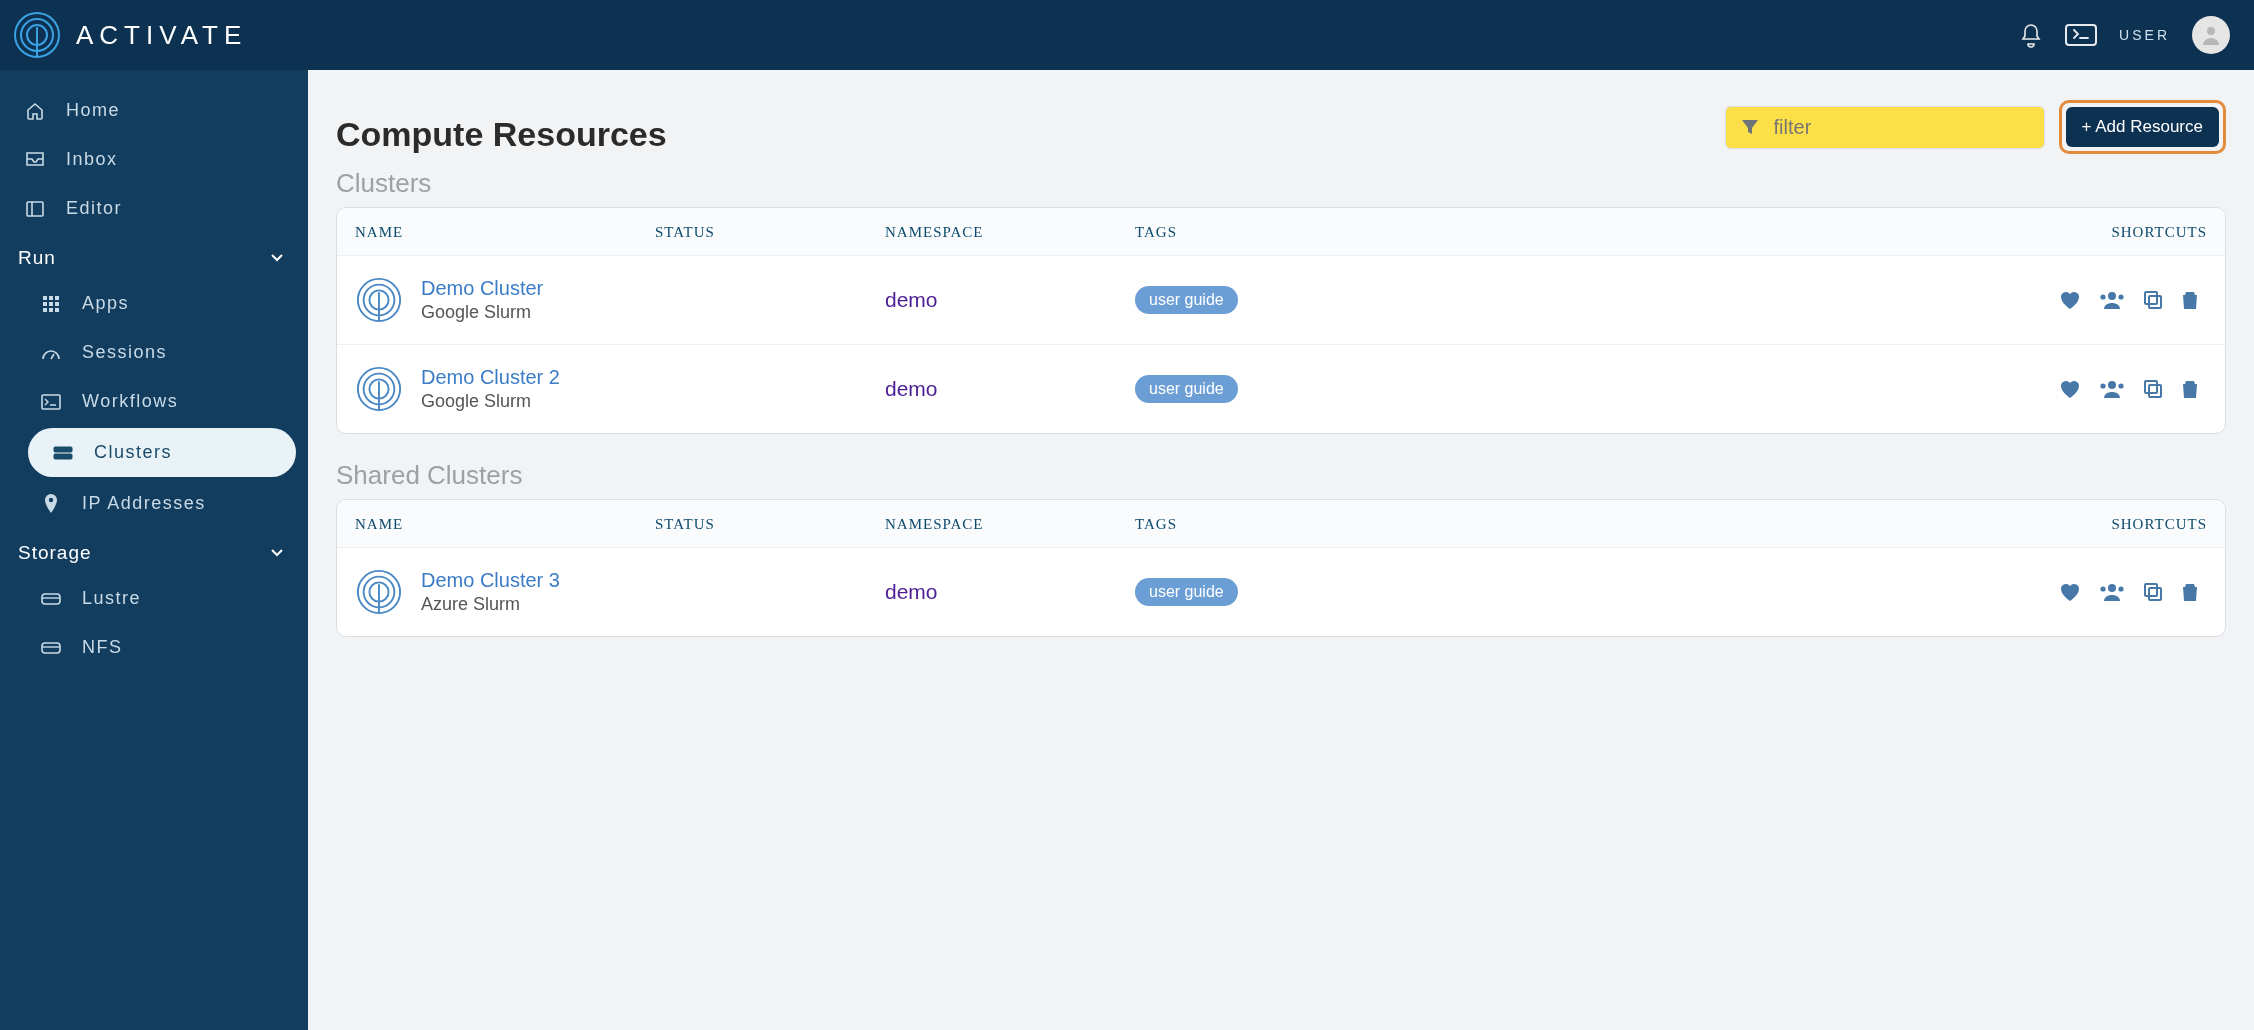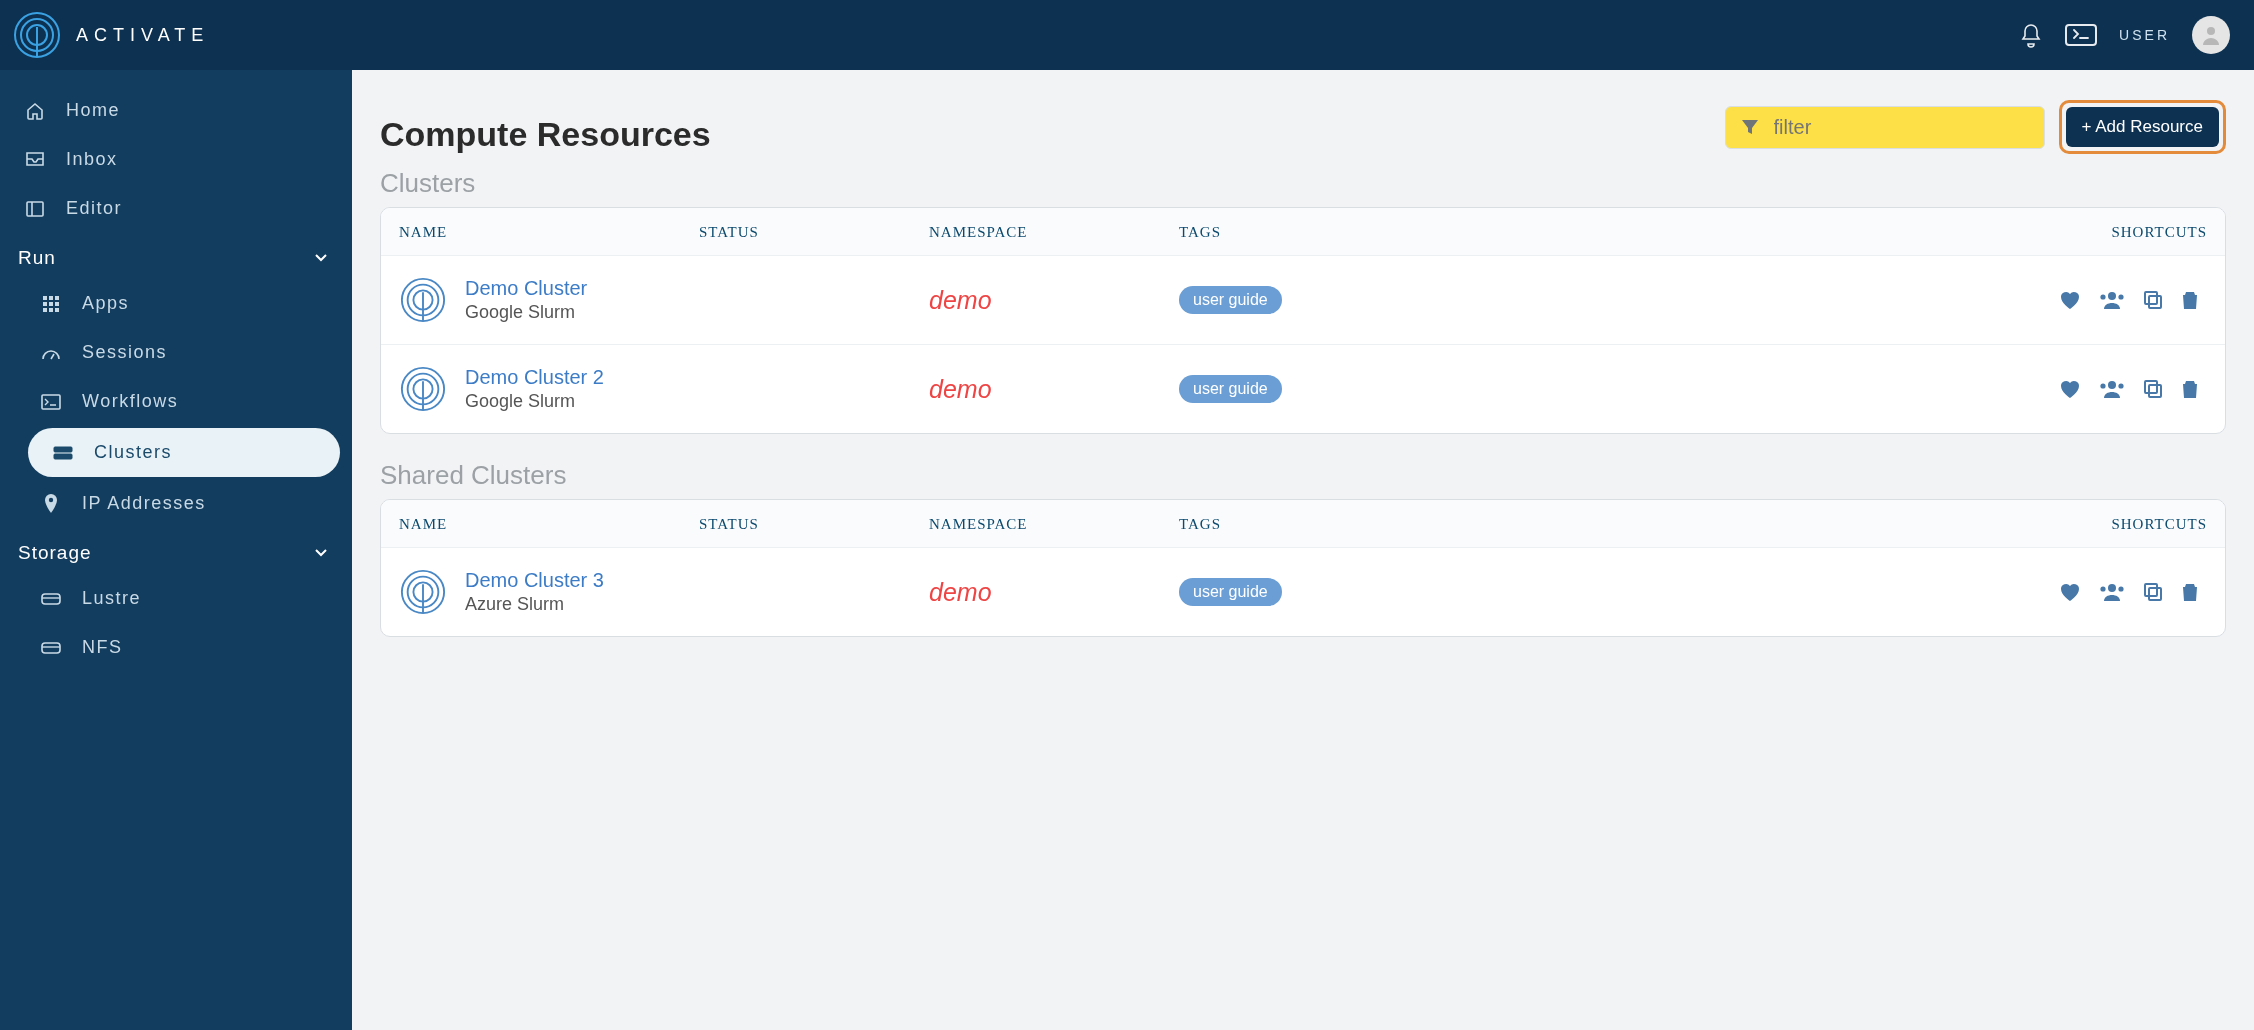--- a/index.html
+++ b/index.html
@@ -32,31 +32,31 @@
 
   
   .topbar{
     position:fixed;top:0;left:0;right:0;height:70px;
     background:var(--navy);
     display:flex;align-items:center;justify-content:space-between;
     padding:0 24px 0 12px;z-index:10;
   }
   .brand{display:flex;align-items:center;gap:14px;}
   .brand-text{
-    font-size:18px;letter-spacing:6px;color:#fff;font-weight:500;
+    font-size:26px;letter-spacing:6px;color:#fff;font-weight:500;
   }
   .topbar-right{display:flex;align-items:center;gap:22px;}
   .top-icon{color:#fff;opacity:.9;display:flex;align-items:center;}
   .user-label{color:#cfe2ef;letter-spacing:3px;font-size:14px;}
   .avatar{width:38px;height:38px;border-radius:50%;background:#e5e5e5;display:flex;align-items:center;justify-content:center;}
   .terminal-box{border:2px solid #fff;border-radius:4px;padding:3px 6px;line-height:0;}
 
   
   .sidebar{
-    width:352px;flex:none;background:var(--sidebar);
+    width:308px;flex:none;background:var(--sidebar);
     padding-top:86px;color:var(--text-light);
   }
   .nav-item{
     display:flex;align-items:center;gap:20px;
     padding:14px 24px;font-size:18px;letter-spacing:1.5px;
     cursor:pointer;color:var(--text-light);
   }
   .nav-item .icon{width:22px;display:flex;justify-content:center;}
   .nav-section{
     display:flex;align-items:center;justify-content:space-between;
@@ -114,21 +114,21 @@
   .row{
     display:grid;
     grid-template-columns: 300px 230px 250px 240px 1fr;
     align-items:center;padding:20px 18px;border-bottom:1px solid var(--row-border);
   }
   .row:last-child{border-bottom:none;}
   .cell-name{display:flex;align-items:center;gap:18px;}
   .cluster-icon{flex:none;}
   .cluster-title{color:var(--link);font-size:20px;font-weight:500;cursor:pointer;}
   .cluster-sub{color:#555;font-size:18px;margin-top:2px;}
-  .ns{color:#ef4444;font-size:25px;font-style:italic;}
+  .ns{color:#4c1d95;font-size:21px;}
   .tag{
     display:inline-block;background:var(--tag);color:#fff;
     padding:5px 14px;border-radius:16px;font-size:16px;
   }
   .shortcuts{display:flex;justify-content:flex-end;align-items:center;gap:18px;padding-right:8px;}
   .sc{color:var(--shortcut);cursor:pointer;}
 
   
   svg{display:block;}
 </style>

